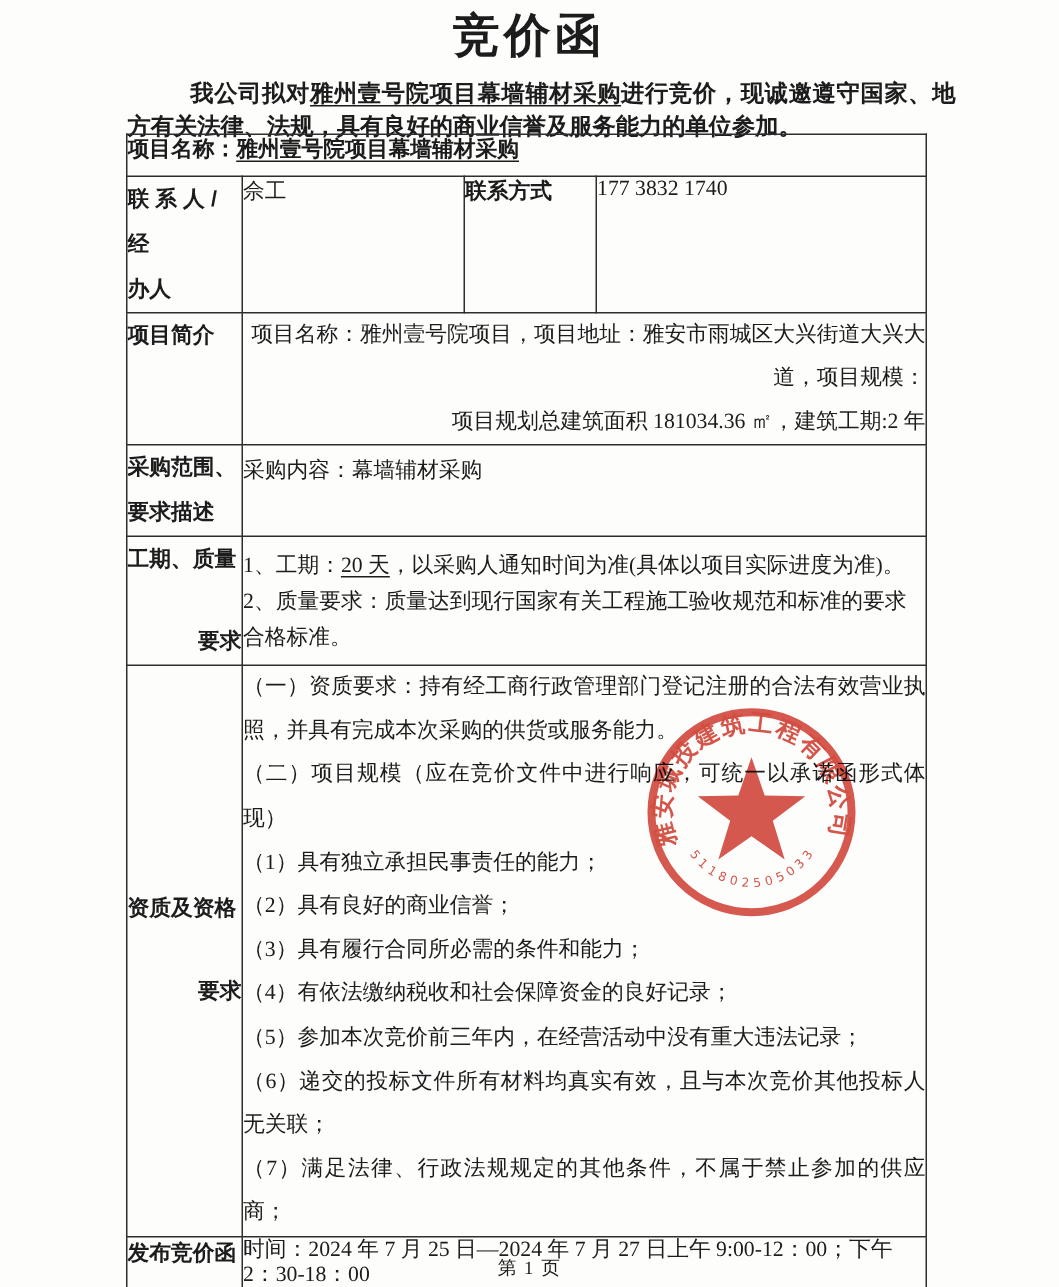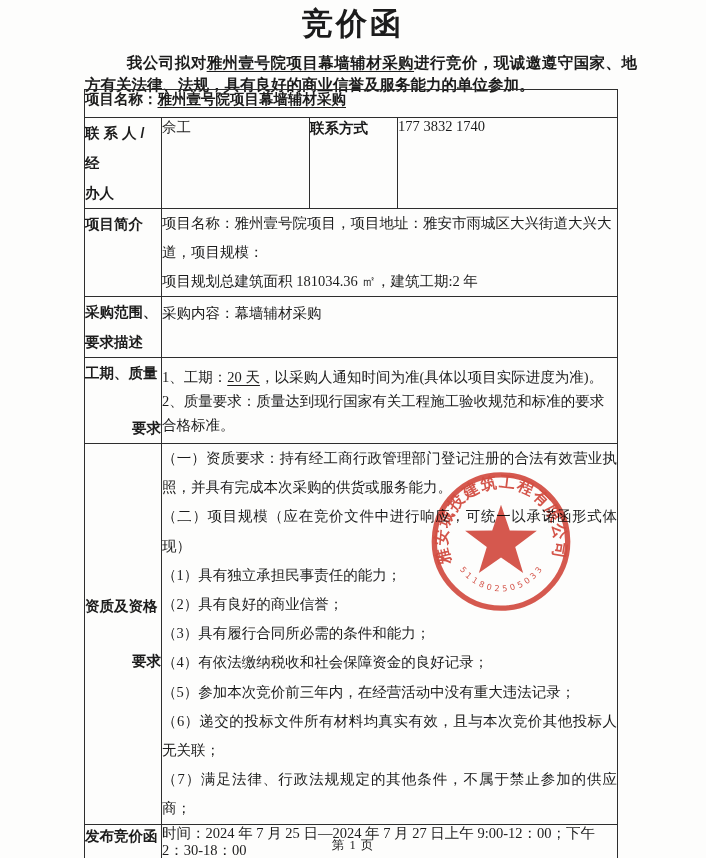--- a/index.html
+++ b/index.html
@@ -44,21 +44,21 @@
   }
   .lbl .c { text-align:right;margin-top:25px; }
   td.vmid { vertical-align:middle; }
   .cellpad { padding:4px 9px 0 10px; }
   .boldrow {
     font-family:"Liberation Sans","DejaVu Sans",sans-serif;
     font-weight:bold;
     padding:5px 8px 0 9px;
     white-space:nowrap;
   }
-  .line29 { line-height:29px; }
+  .line29 { line-height:29px;text-align:right; }
   .line24 { line-height:24px;margin-left:13px; }
   .qual p { margin:0; line-height:29.2px; text-align:justify; }
   .qual { padding:6px 12px 0 11px; }
   .pub { padding:2px 8px 0 10px; font-size:14px; line-height:17px; }
   .footer {
     position:absolute; top:837px; left:0; width:706px;
     text-align:center; font-size:12.5px; letter-spacing:1px;
   }
   .stamp {
     position:absolute; left:427px; top:469px;

